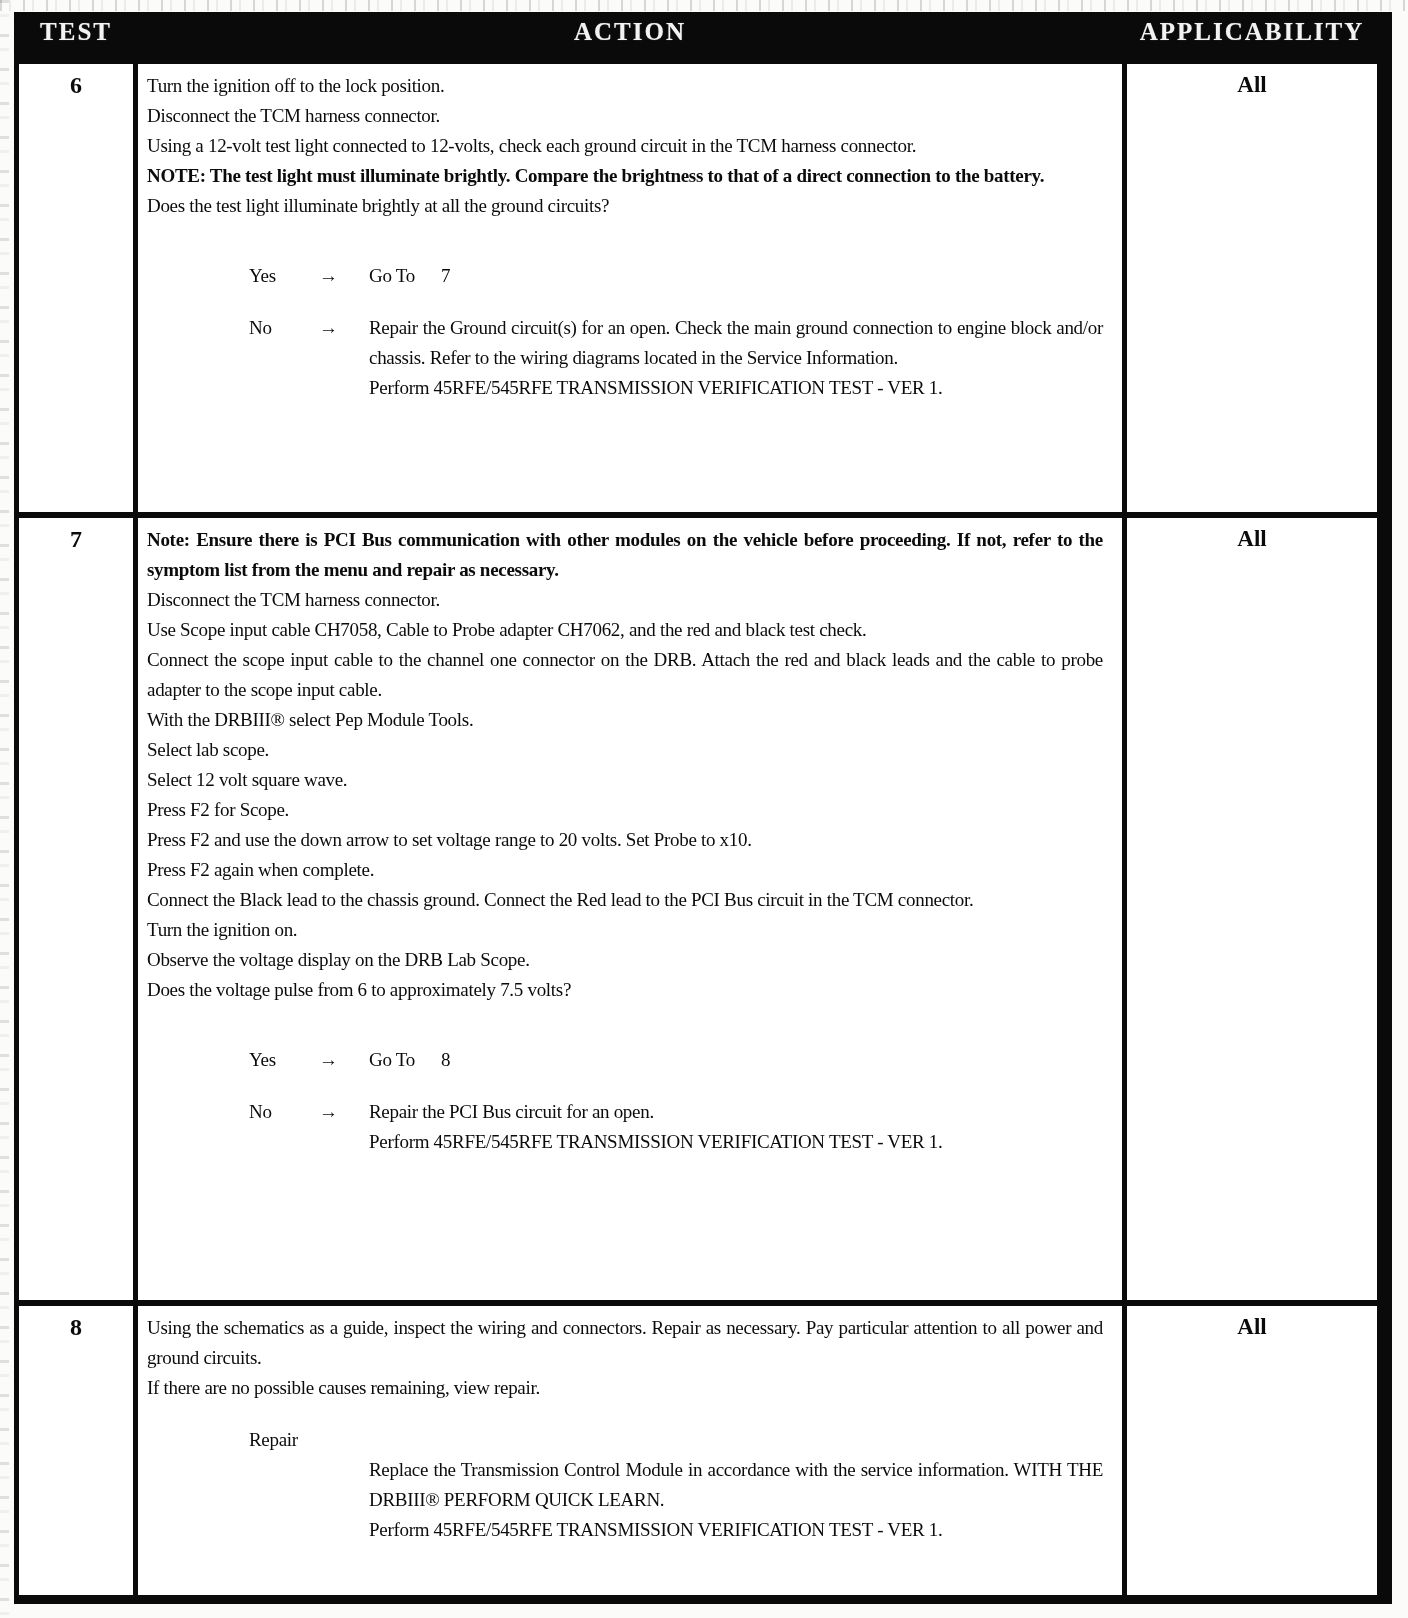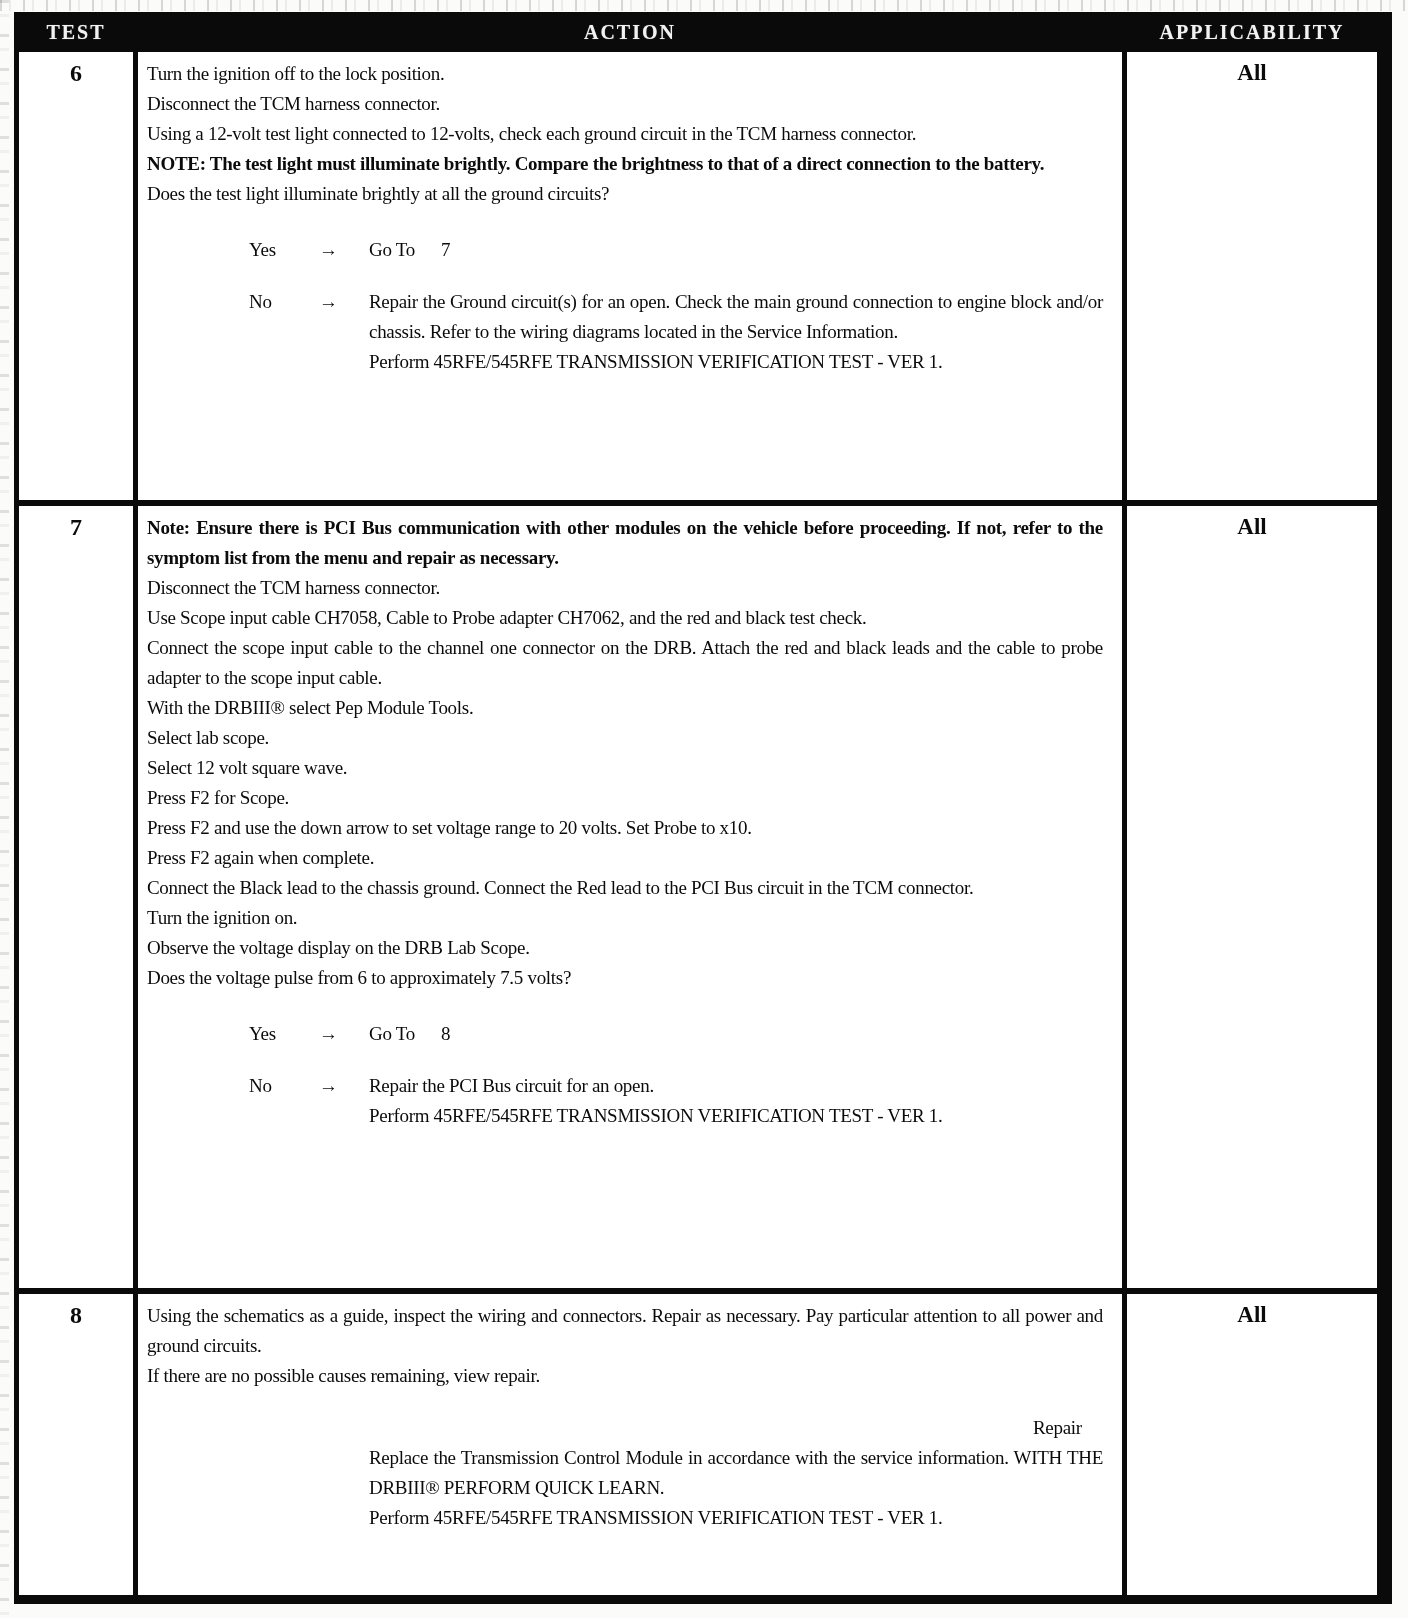--- a/index.html
+++ b/index.html
@@ -37,25 +37,25 @@
     background: #fff;
     display: flex; flex-direction: column;
   }
 
   .grid-cols {
     display: grid;
     grid-template-columns: 114px 5px 1fr 5px 250px;
   }
 
   .header-bar {
-    height: 40px; flex: none;
+    height: 52px; flex: none;
     background: #0a0a0a;
     color: #f2f2f2;
     font-weight: bold;
-    font-size: 20px;
+    font-size: 25px;
     letter-spacing: 2px;
     line-height: 40px;
     text-shadow: 0 0 1px rgba(255,255,255,.45);
   }
   .header-bar .hcell { text-align: center; white-space: nowrap; overflow: hidden; }
 
   .row { flex: none; overflow: hidden; }
   .row-6 { height: 448px; }
   .row-7 { height: 782px; }
   .row-8 { flex: 1; }
@@ -74,23 +74,23 @@
     padding: 7px 19px 0 9px;
     font-size: 19px; line-height: 30px;
     letter-spacing: -0.3px;
     text-align: justify;
     overflow: hidden;
   }
   .para { margin: 0; }
   .para.bold { font-weight: bold; }
 
   .branch { display: flex; }
-  .branch.yes { margin-top: 26px; }
+  .branch.yes { margin-top: 40px; }
   .branch.no { margin-top: 22px; justify-content: space-between; }
-  .branch.repair { margin-top: 22px; justify-content: space-between; }
+  .branch.repair { margin-top: 22px; }
   .b-indent { width: 102px; flex: none; }
   .b-label { width: 70px; flex: none; text-align: left; }
   .b-arrow { width: 50px; flex: none; text-align: left; }
   .b-body { flex: 1; text-align: justify; }
   .b-body .para + .para { margin-top: 0; }
   .goto-num { margin-left: 26px; }
   .repair-body { margin-left: 222px; text-align: justify; }
 </style>
 </head>
 <body>

